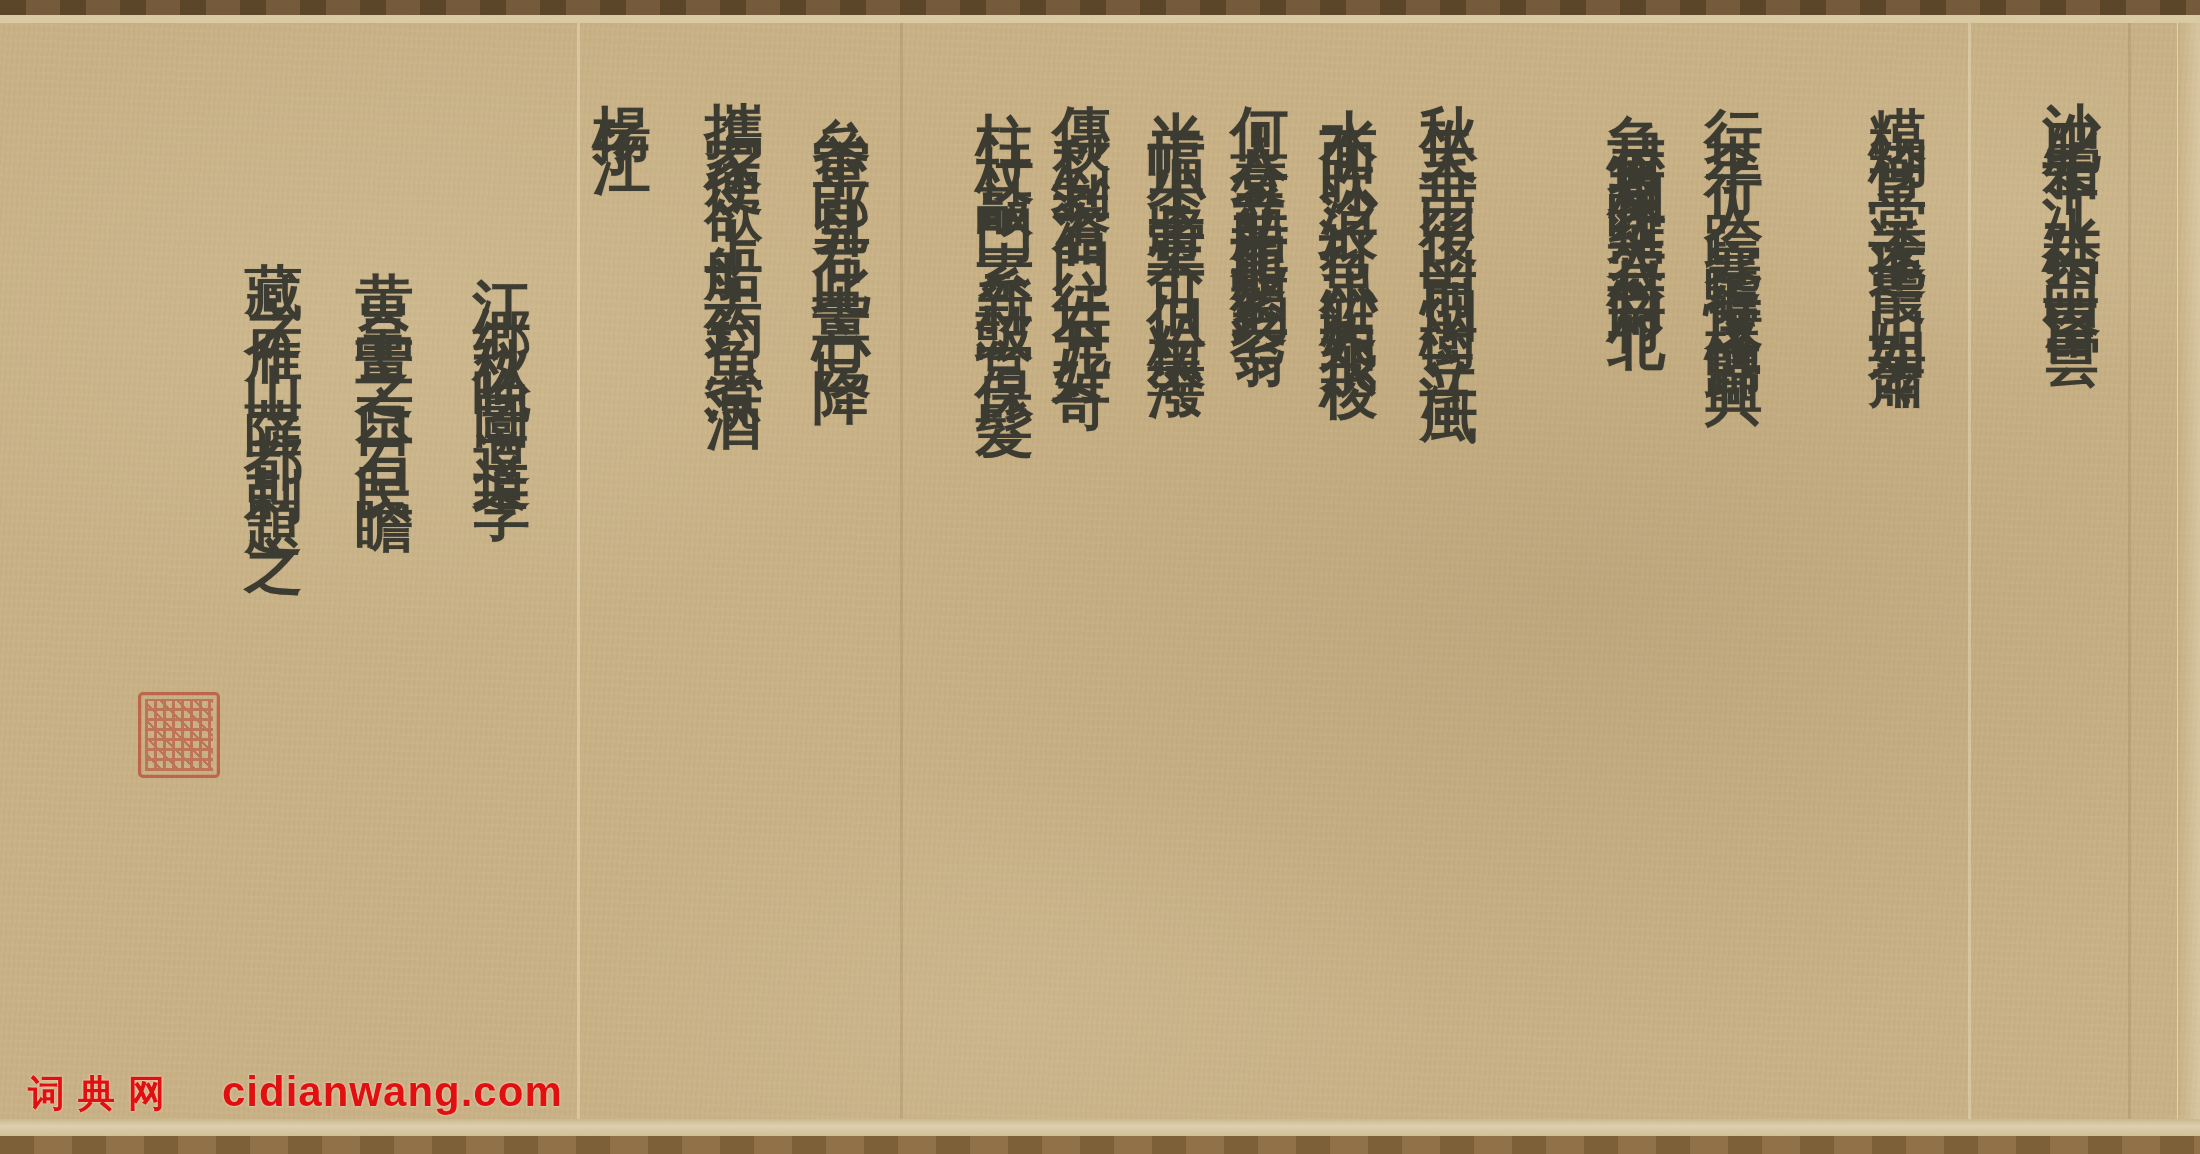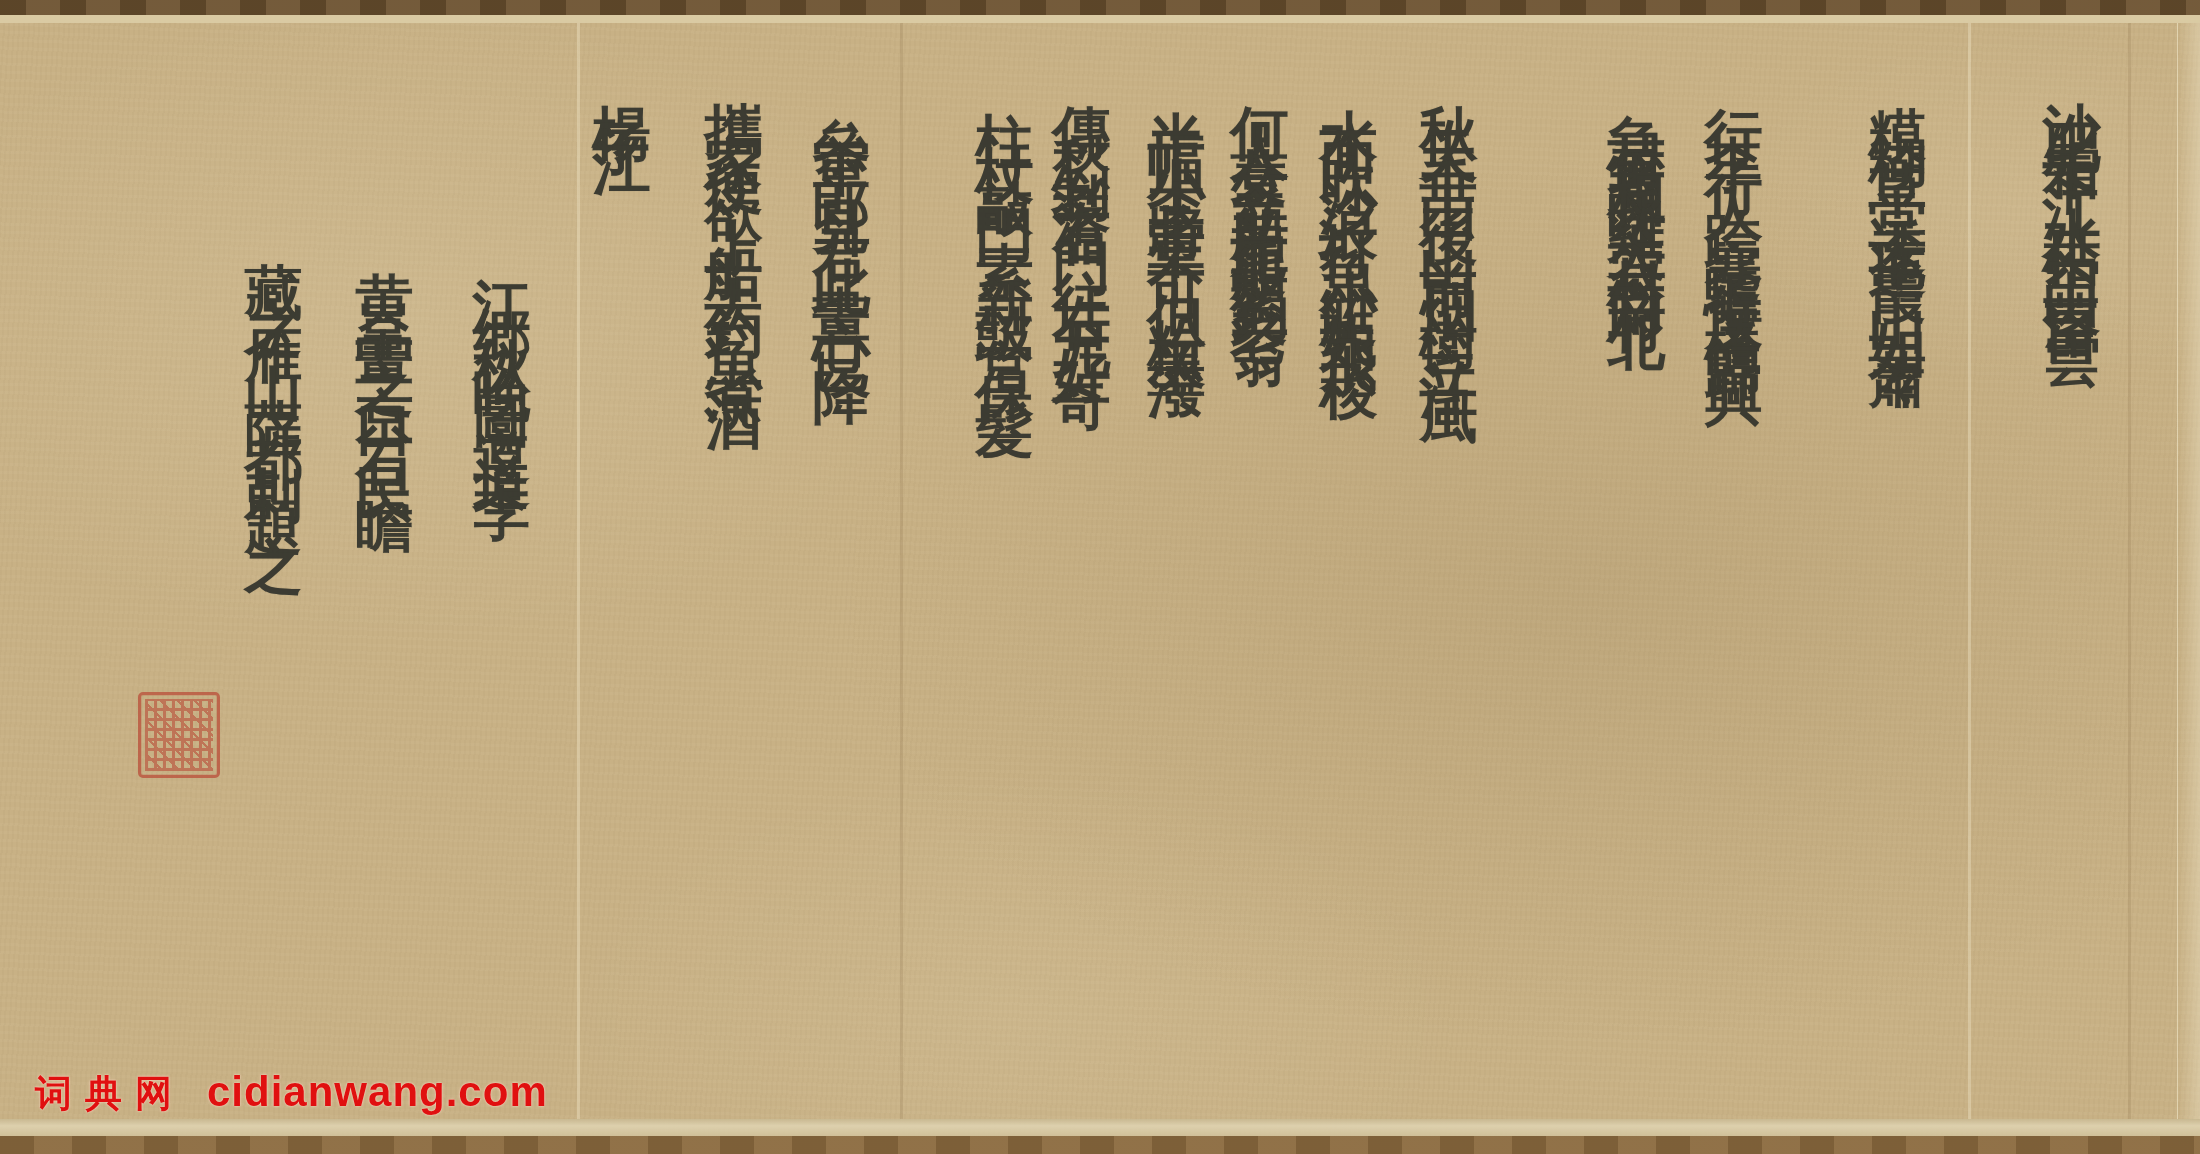--- a/index.html
+++ b/index.html
@@ -51,27 +51,27 @@
     box-shadow:inset 0 0 0 1px rgba(188,92,68,.25);
   }
   .seal::after{
     content:""; position:absolute; inset:4px; opacity:.8;
     background:
       repeating-linear-gradient(90deg, var(--seal) 0 3px, rgba(0,0,0,0) 3px 9px),
       repeating-linear-gradient(0deg, var(--seal) 0 3px, rgba(0,0,0,0) 3px 10px),
       repeating-linear-gradient(45deg, var(--seal) 0 2px, rgba(0,0,0,0) 2px 12px);
   }
   .watermark{
-    position:absolute; left:35px; top:1068px; display:flex; align-items:baseline; gap:22px;
+    position:absolute; left:28px; top:1068px; display:flex; align-items:baseline; gap:22px;
     color:var(--wm); font-family:"Liberation Sans", sans-serif; font-weight:bold;
     text-shadow:0 0 3px rgba(255,214,190,.85), 0 0 1px rgba(255,240,230,.9);
     white-space:nowrap;
   }
   .wm-cjk{font-size:37px; letter-spacing:13px;}
-  .wm-url{font-size:42px; letter-spacing:1px;}
+  .wm-url{font-size:42px; letter-spacing:1px;margin-left:22px;}
 </style>
 </head>
 <body>
 
 <div id="stage">
   <div class="mount mount-top"></div>
   <div class="mount edge-line-top"></div>
 
   <div id="seams">
       <div class="seam" style="left: 577px;"></div>

